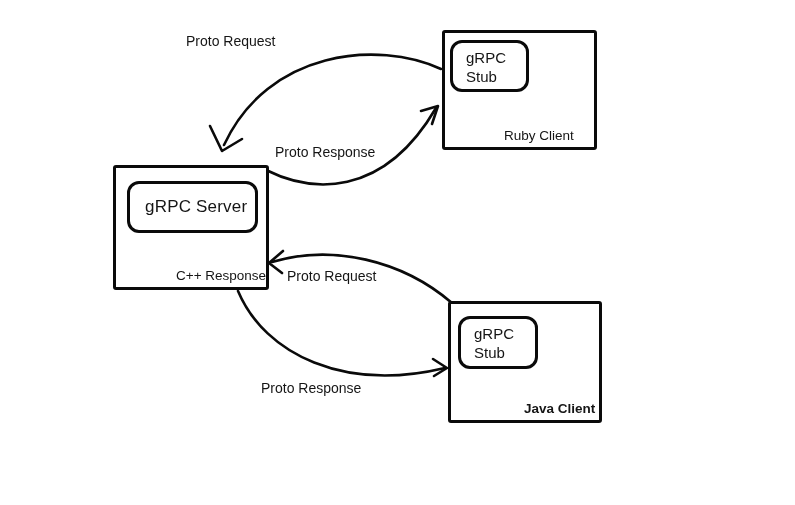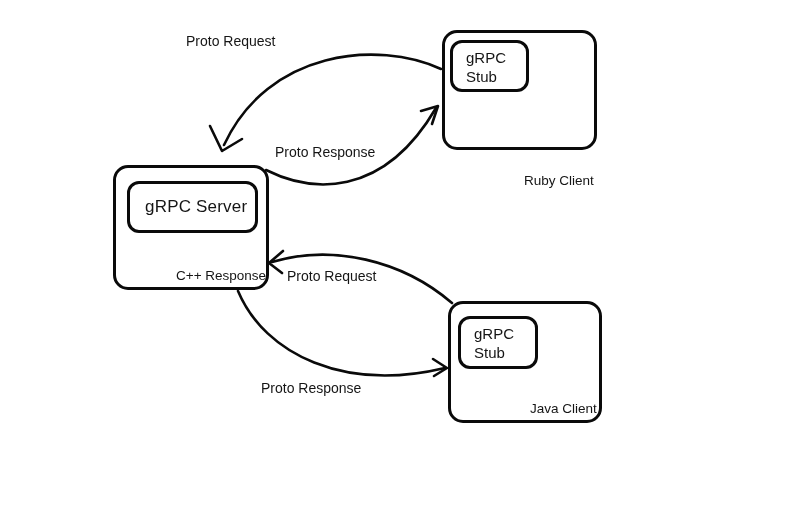--- a/index.html
+++ b/index.html
@@ -12,21 +12,21 @@
     width: 795px;
     height: 505px;
     background: #ffffff;
     font-family: "Liberation Sans", sans-serif;
     color: #151515;
     overflow: hidden;
   }
   .node {
     position: absolute;
     border: 3px solid #0a0a0a;
-    border-radius: 15px;
+    border-radius: 3px;
     background: #ffffff;
     box-sizing: border-box;
   }
   .inner-box {
     position: absolute;
     border: 3px solid #0a0a0a;
     border-radius: 12px;
     background: #ffffff;
     box-sizing: border-box;
   }
@@ -93,31 +93,31 @@
     <div class="node-caption" style="left:60px; top:100px;">C++ Response</div>
   </div>
 
   <div class="node" style="left:442px; top:30px; width:155px; height:120px;">
     <div class="inner-box" style="left:5px; top:7px; width:79px; height:52px;">
       <div class="stub-label" style="left:13px; top:5px;">
         <span style="display:block">gRPC</span>
         <span style="display:block">Stub</span>
       </div>
     </div>
-    <div class="node-caption" style="left:79px; top:95px;margin-top:45px;">Ruby Client</div>
+    <div class="node-caption" style="left:59px; top:95px;">Ruby Client</div>
   </div>
 
   <div class="node" style="left:448px; top:301px; width:154px; height:122px;">
     <div class="inner-box" style="left:7px; top:12px; width:80px; height:53px;">
       <div class="stub-label" style="left:13px; top:5px;">
         <span style="display:block">gRPC</span>
         <span style="display:block">Stub</span>
       </div>
     </div>
-    <div class="node-caption" style="left:79px; top:97px;">Java Client</div>
+    <div class="node-caption" style="left:73px; top:97px;font-weight:bold;">Java Client</div>
   </div>
 
   <div class="edge-label" style="left:186px; top:33px;">Proto Request</div>
 
   <div class="edge-label" style="left:275px; top:144px;">Proto Response</div>
 
   <div class="edge-label" style="left:287px; top:268px;">Proto Request</div>
 
   <div class="edge-label" style="left:261px; top:380px;">Proto Response</div>
 

